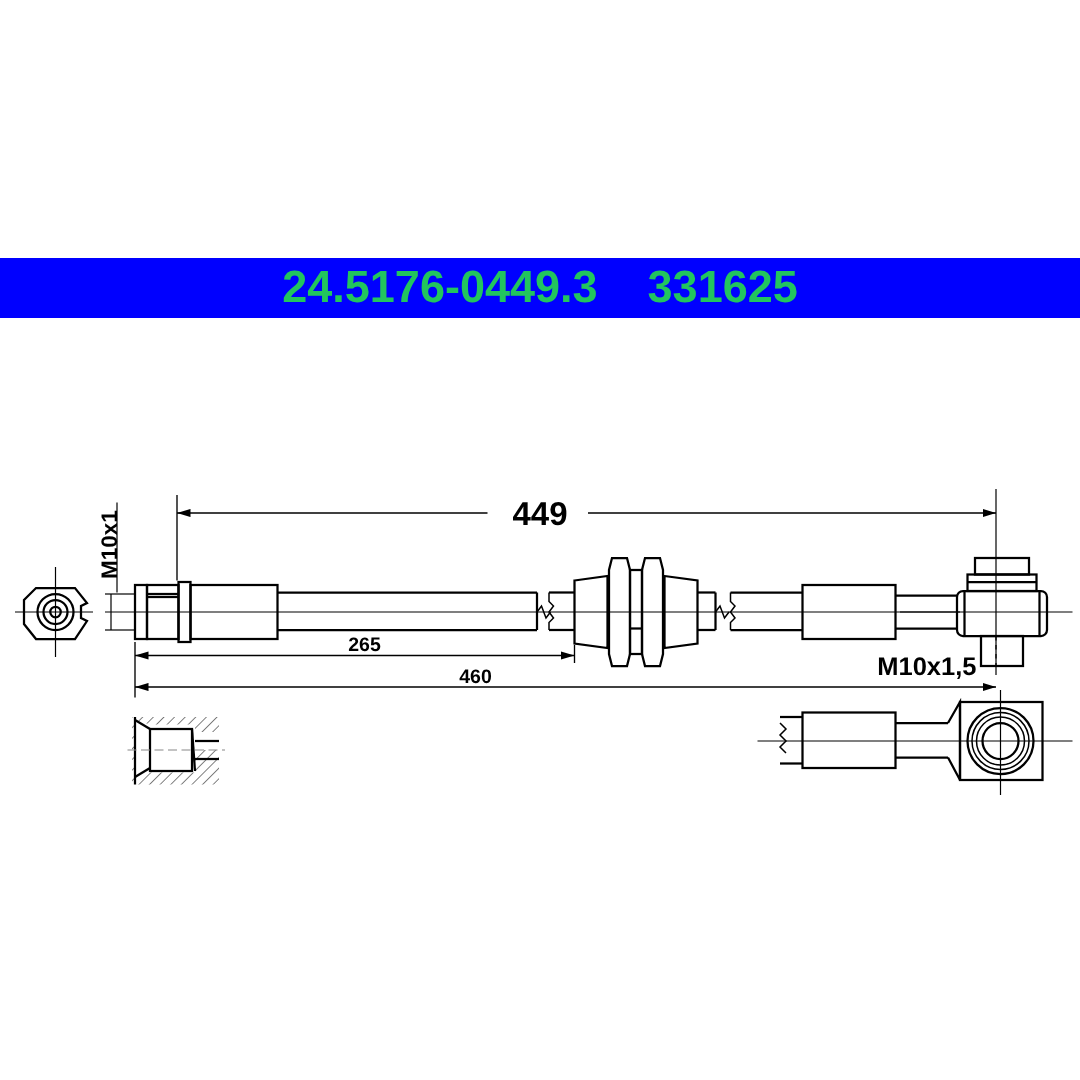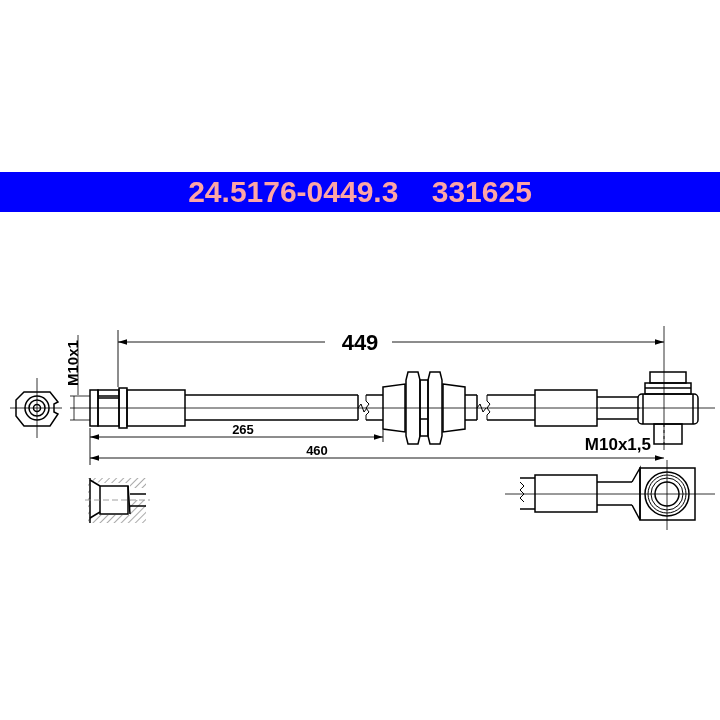--- a/index.html
+++ b/index.html
@@ -2,21 +2,21 @@
 <html><head>
   <meta charset="utf-8">
   <style>
     html, body { margin: 0; padding: 0; background: #ffffff; }
     body { width: 720px; height: 720px; position: relative; overflow: hidden; font-family: "Liberation Sans", sans-serif; }
     .banner {
       position: absolute; left: 0; top: 172px; width: 720px; height: 40px;
       background: #0000ff; display: flex; align-items: center; justify-content: center;
     }
     .banner-text {
-      color: #fca5a5; font-family: "Liberation Sans", sans-serif; font-weight: bold;
+      color: #22c55e; font-family: "Liberation Sans", sans-serif; font-weight: bold;
       font-size: 30px; letter-spacing: 0px; white-space: pre;
     }
     .drawing { position: absolute; left: 0; top: 0; }
     .lbl { font-family: "Liberation Sans", sans-serif; font-weight: bold; fill: #000; }
   </style>
 </head>
 <body>
 
 <div class="banner">
   <span class="banner-text"><span>24.5176-0449.3</span>    <span>331625</span></span>

